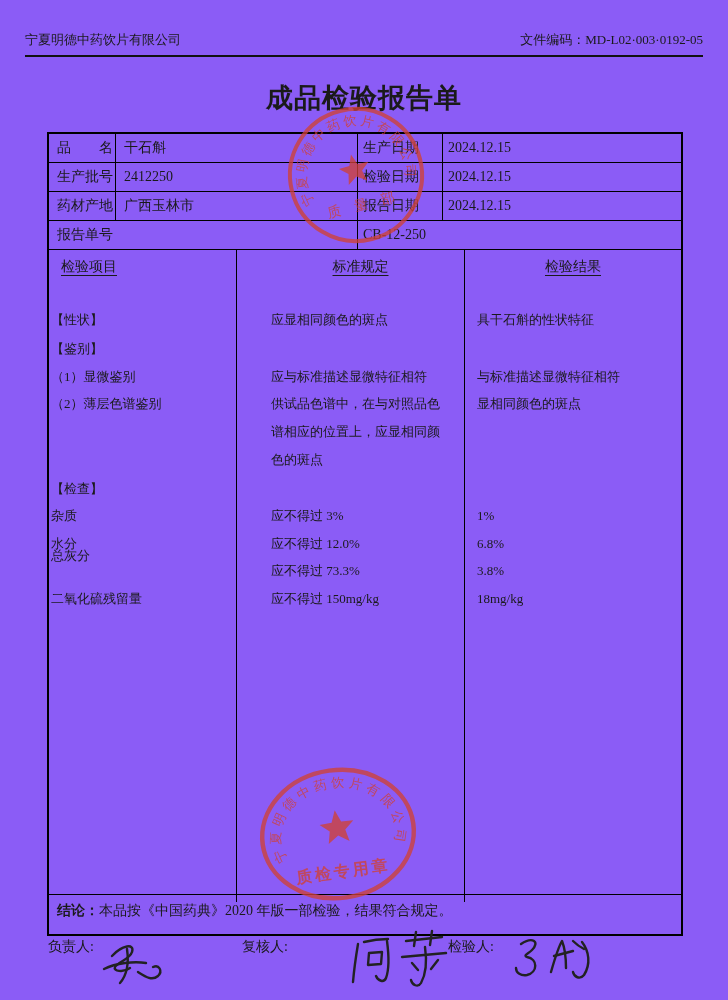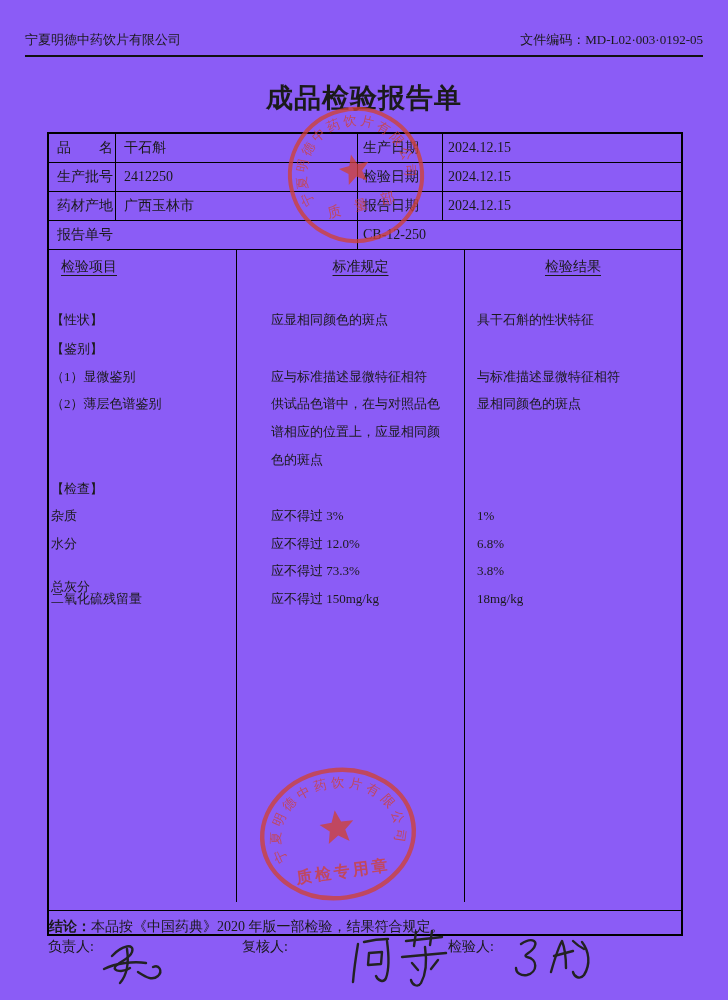--- a/index.html
+++ b/index.html
@@ -30,22 +30,22 @@
   .dcol3{left:416px;right:0;}
   .col-head{position:absolute;top:6px;left:0;right:0;font-size:14px;line-height:22px;
             text-decoration:underline;text-underline-offset:4px;}
   .dcol1 .col-head{padding-left:12px;}
   .dcol2 .col-head,.dcol3 .col-head{text-align:center;}
   .line{position:absolute;left:0;right:0;font-size:13px;line-height:28px;}
   .dcol1 .line{padding-left:2px;}
   .dcol2 .line{padding-left:14px;padding-right:12px;}
   .dcol3 .line{padding-left:12px;padding-right:8px;}
   
-  .concl{position:absolute;left:0;right:0;bottom:0;height:24px;border-top:1px solid #000;
-         font-size:14px;line-height:31px;padding-left:0;box-sizing:border-box;}
+  .concl{position:absolute;left:0;right:0;bottom:0;height:40px;border-top:1px solid #000;
+         font-size:14px;line-height:31px;padding-left:8px;box-sizing:border-box;}
   .concl b{font-family:"Liberation Sans","DejaVu Sans",sans-serif;font-weight:bold;}
   
   .siglabel{position:absolute;font-size:14px;}
   .sig-svg{position:absolute;}
   .sig-svg path{fill:none;stroke:#222;stroke-width:2.4;stroke-linecap:round;stroke-linejoin:round;}
   
   .stamp{position:absolute;opacity:0.78;}
   .stamp-ring{fill:none;stroke:var(--stamp,#cf4236);}
   .stamp-star{fill:var(--stamp,#cf4236);stroke:none;}
   .stamp-text{fill:var(--stamp,#cf4236);font-family:"Liberation Serif","DejaVu Serif",serif;}
@@ -87,21 +87,21 @@
     <div class="detail">
       <div class="dcol dcol1" id="col-item">
         <div class="col-head">检验项目</div>
       <div class="line" style="top: 56px;">【性状】</div>
           <div class="line" style="top: 85px;">【鉴别】</div>
           <div class="line" style="top: 113px;">（1）显微鉴别</div>
           <div class="line" style="top: 140px;">（2）薄层色谱鉴别</div>
           <div class="line" style="top: 225px;">【检查】</div>
           <div class="line" style="top: 252px;">杂质</div>
           <div class="line" style="top: 280px;">水分</div>
-          <div class="line" style="top: 323px;">总灰分</div>
+          <div class="line" style="top: 292px;">总灰分</div>
           <div class="line" style="top: 335px;">二氧化硫残留量</div>
         </div>
       <div class="dcol dcol2" id="col-standard">
         <div class="col-head">标准规定</div>
       <div class="line" style="top: 56px;">应显相同颜色的斑点</div>
           <div class="line" style="top: 113px;">应与标准描述显微特征相符</div>
           <div class="line" style="top: 140px;">供试品色谱中，在与对照品色谱相应的位置上，应显相同颜色的斑点</div>
           <div class="line" style="top: 252px;">应不得过 3%</div>
           <div class="line" style="top: 280px;">应不得过 12.0%</div>
           <div class="line" style="top: 307px;">应不得过 73.3%</div>

